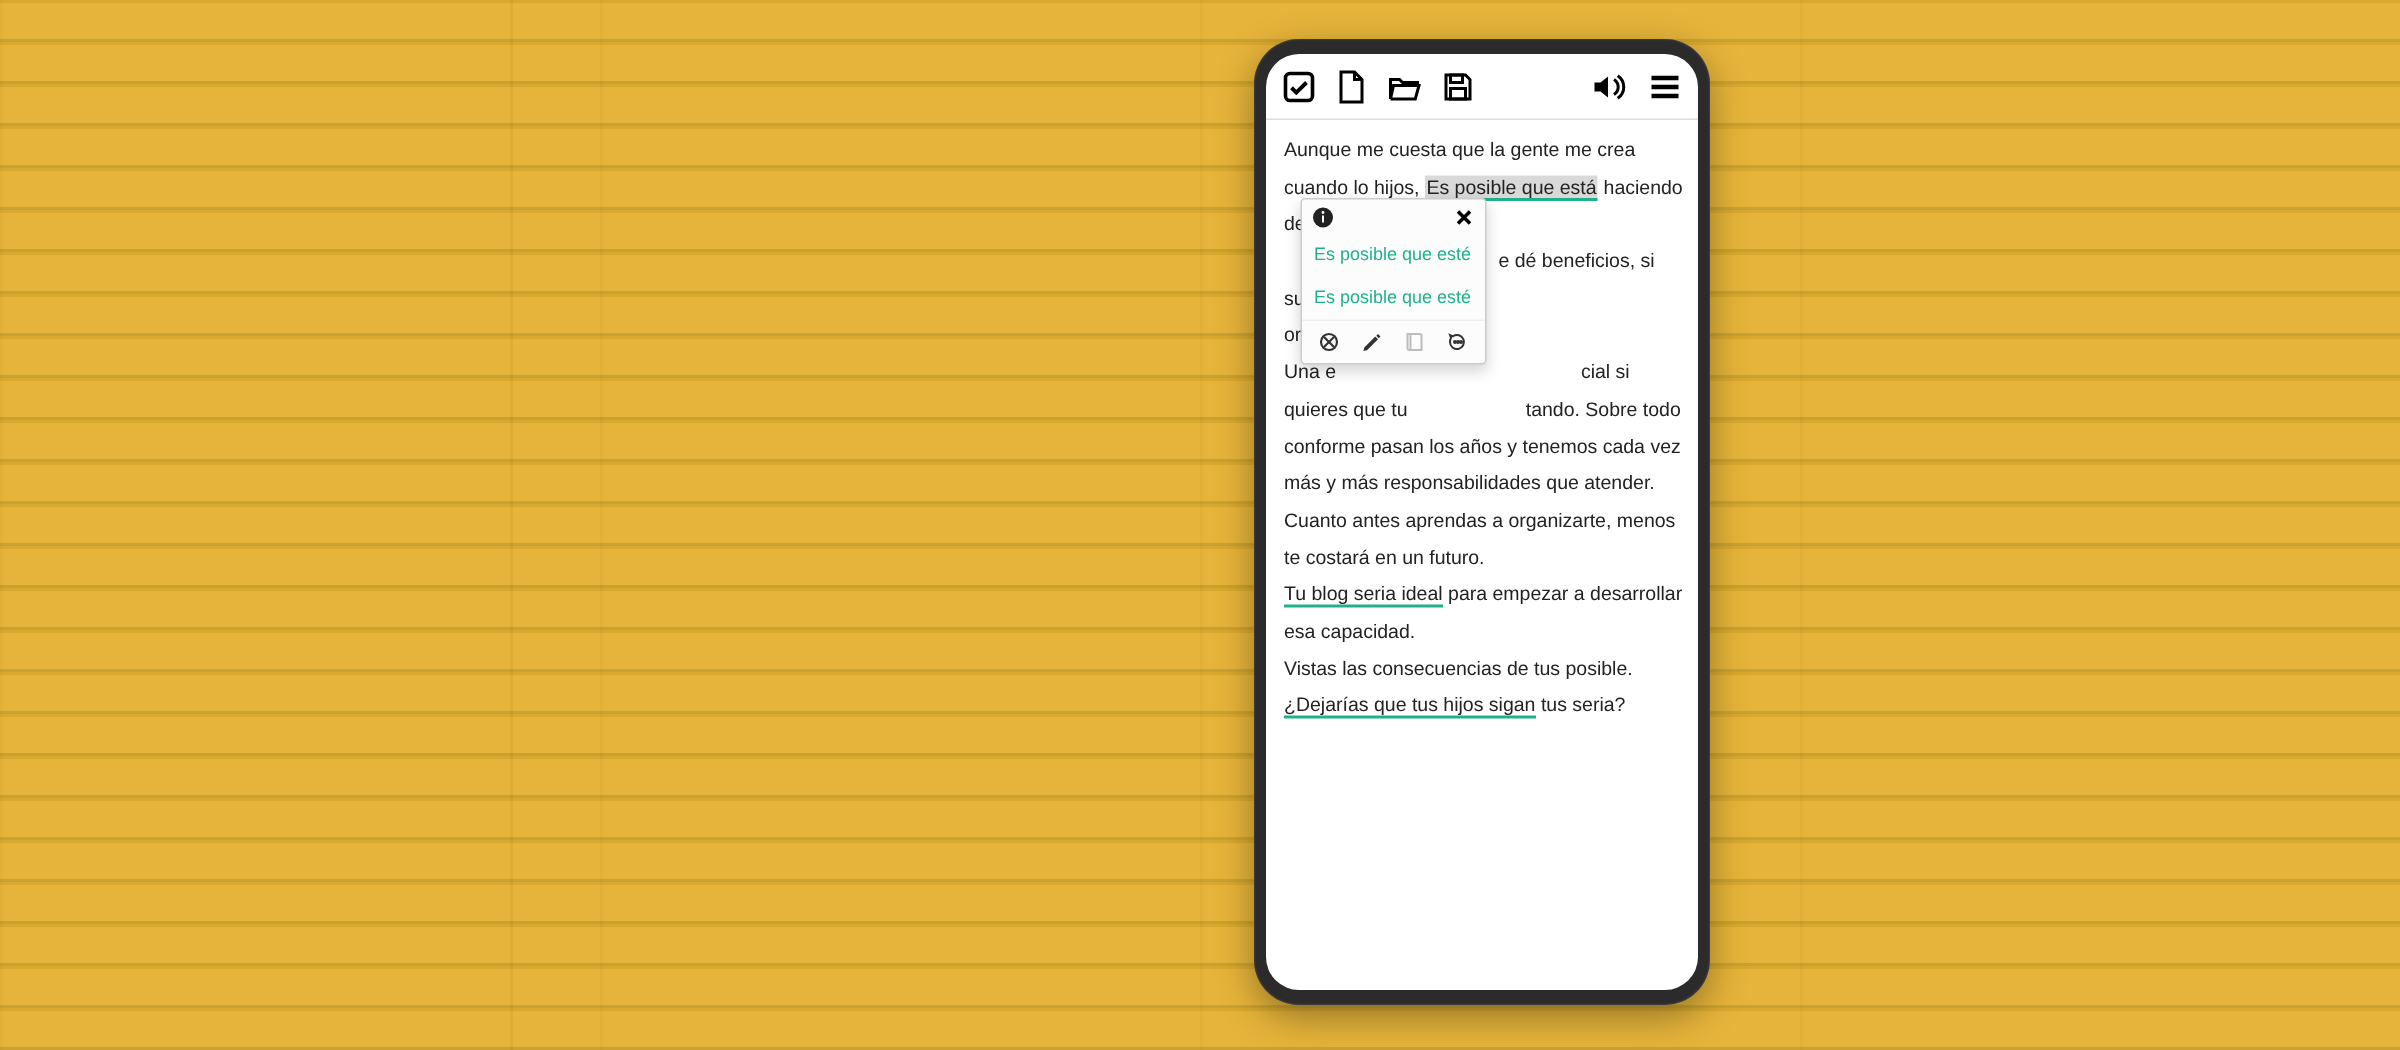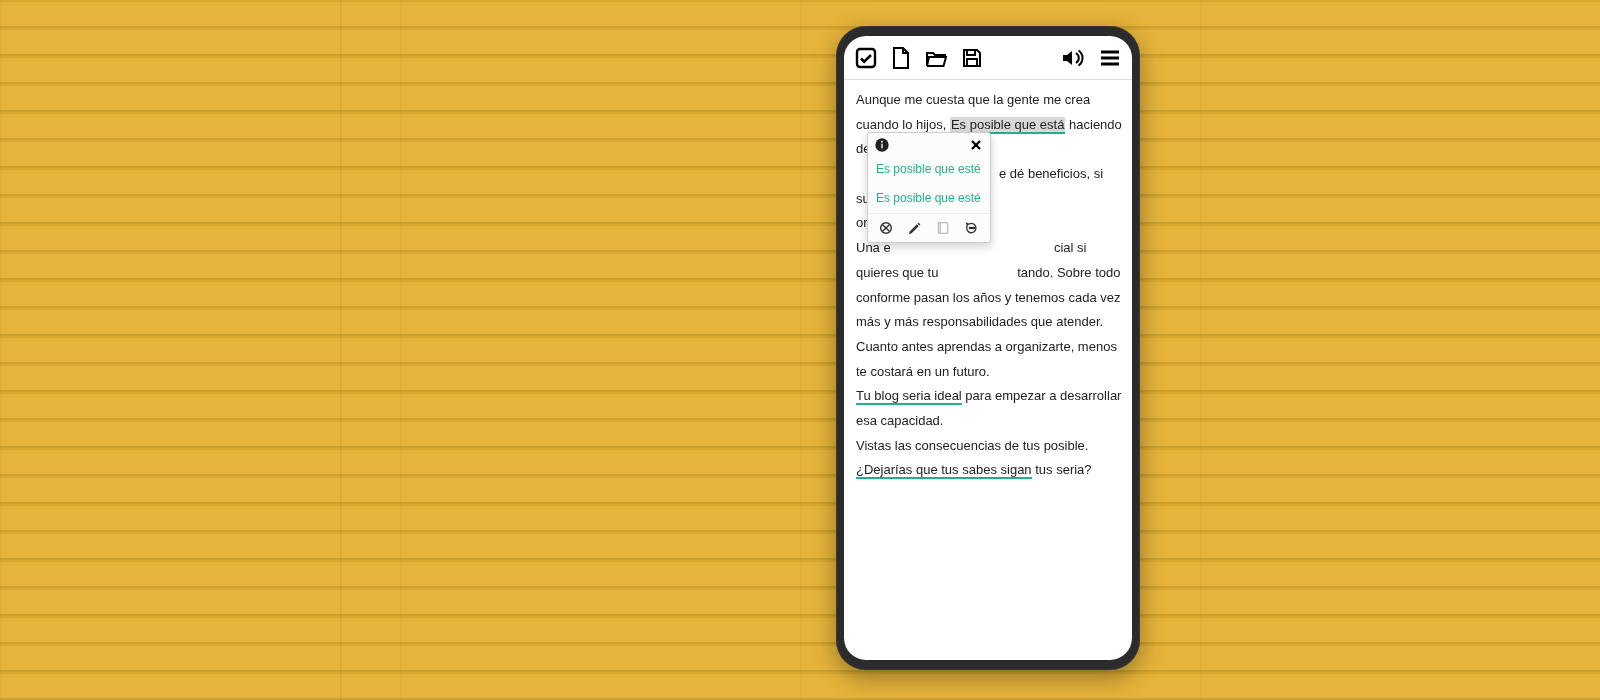--- a/index.html
+++ b/index.html
@@ -184,21 +184,21 @@
         <span style="visibility:hidden">xxxxxxxxxxxxxxxxxxxxxx</span><span>e dé beneficios, si sue</span>
         <span>necesito una rutina</span> <span style="visibility:hidden">xxxxxxxxxxxxxxxxx</span> <span>oral.</span>
       </p>
       <p class="para">
         <span>Una e</span> <span style="visibility:hidden">xxxxxxxxxxxxxxxxxxxxxxxx</span> <span>cial si quieres que tu</span> <span style="visibility:hidden">xxxxxxxxxxx</span> <span>tando. Sobre todo conforme pasan los años y tenemos cada vez más y más responsabilidades que atender. Cuanto antes aprendas a organizarte, menos te costará en un futuro.</span>
       </p>
       <p class="para">
         <span class="ul-green">Tu blog seria ideal</span><span> para empezar a desarrollar esa capacidad.</span>
       </p>
       <p class="para">
-        <span>Vistas las consecuencias de tus posible. </span><span class="ul-green">¿Dejarías que tus sabes sigan</span><span> tus seria?</span>
+        <span>Vistas las consecuencias de tus posible. </span><span class="ul-green">¿Dejarías que tus hijos sigan</span><span> tus seria?</span>
       </p>
 
       <div class="popover">
         <div class="popover-head">
           <span class="info-i">
             <svg viewBox="0 0 24 24" fill="currentColor">
                 <circle cx="12" cy="12" r="10" fill="#222"></circle>
                 <rect x="11" y="10" width="2" height="7" fill="#fff"></rect>
                 <circle cx="12" cy="7" r="1.4" fill="#fff"></circle>
               </svg>

